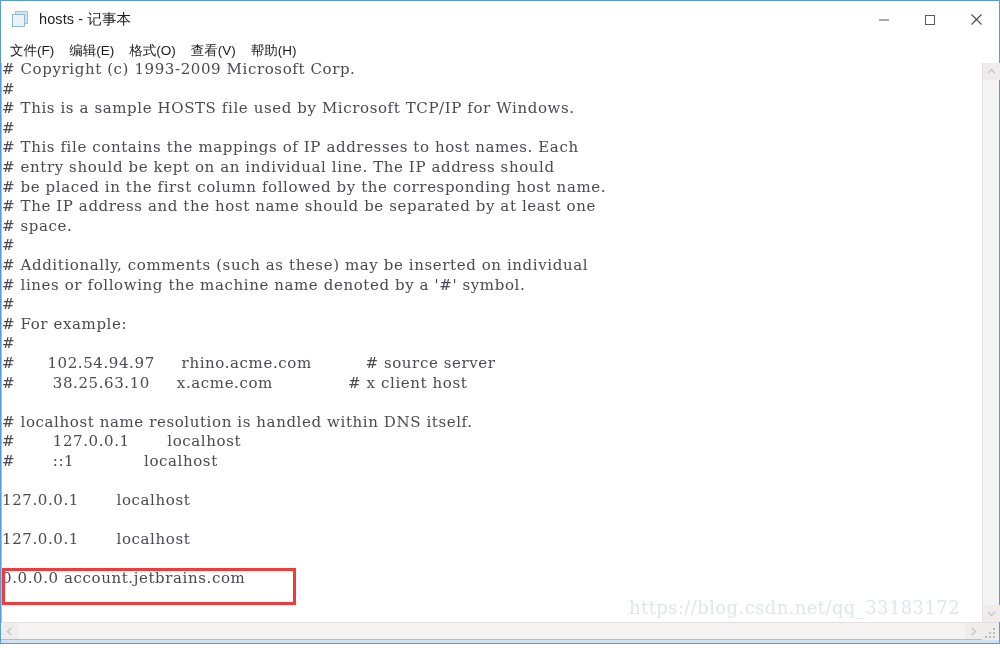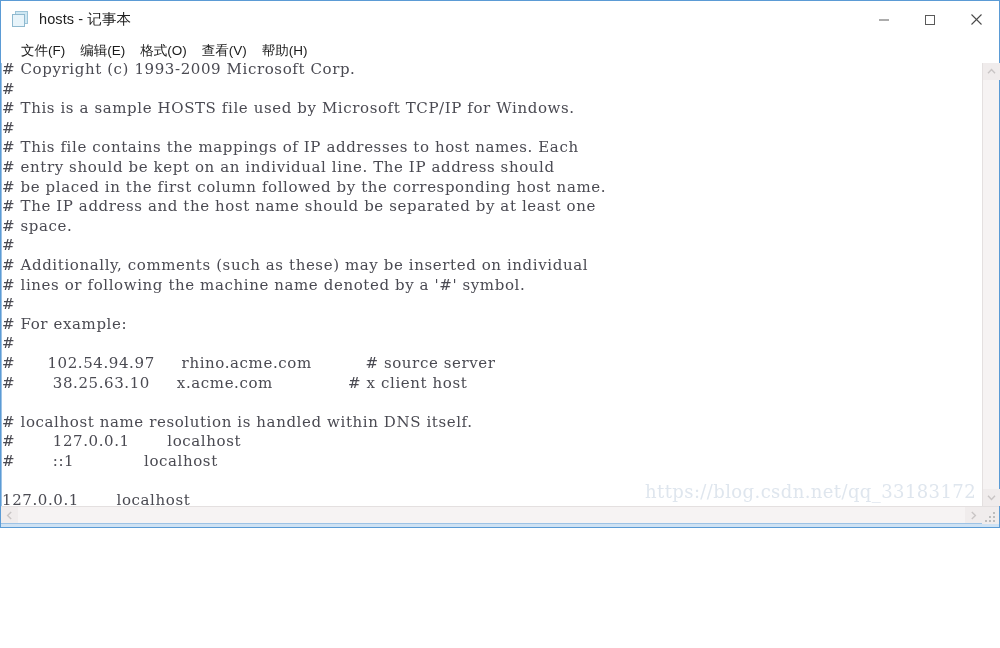--- a/index.html
+++ b/index.html
@@ -13,21 +13,21 @@
     overflow: hidden;
     font-family: "Liberation Sans", sans-serif;
   }
 
   
   #notepad-window {
     position: absolute;
     left: 0;
     top: 0;
     width: 1000px;
-    height: 528px;
+    height: 644px;
     box-sizing: border-box;
     border: 1px solid #5b9bd5;
     background: #ffffff;
     display: flex;
     flex-direction: column;
   }
 
   
   #title-bar {
     height: 37px;
@@ -84,21 +84,21 @@
     background: transparent;
   }
   .win-ctrl svg { display: block; }
 
   
   #menu-bar {
     height: 25px;
     min-height: 25px;
     display: flex;
     align-items: center;
-    padding-left: 20px;
+    padding-left: 9px;
     background: #ffffff;
   }
   .menu-item {
     font-size: 13.5px;
     color: #1b1b1b;
     margin-right: 15px;
     white-space: nowrap;
     font-family: "Liberation Sans", sans-serif;
   }
 
@@ -107,20 +107,21 @@
     flex: 1;
     display: flex;
     flex-direction: column;
     min-height: 0;
     position: relative;
   }
   #editor-row {
     flex: 1;
     display: flex;
     min-height: 0;
+    gap: 16px;
   }
 
   #text-area {
     flex: 1;
     position: relative;
     overflow: hidden;
     background: #ffffff;
     border-left: 1px solid #9dc3e6;
   }
   #text-content {

